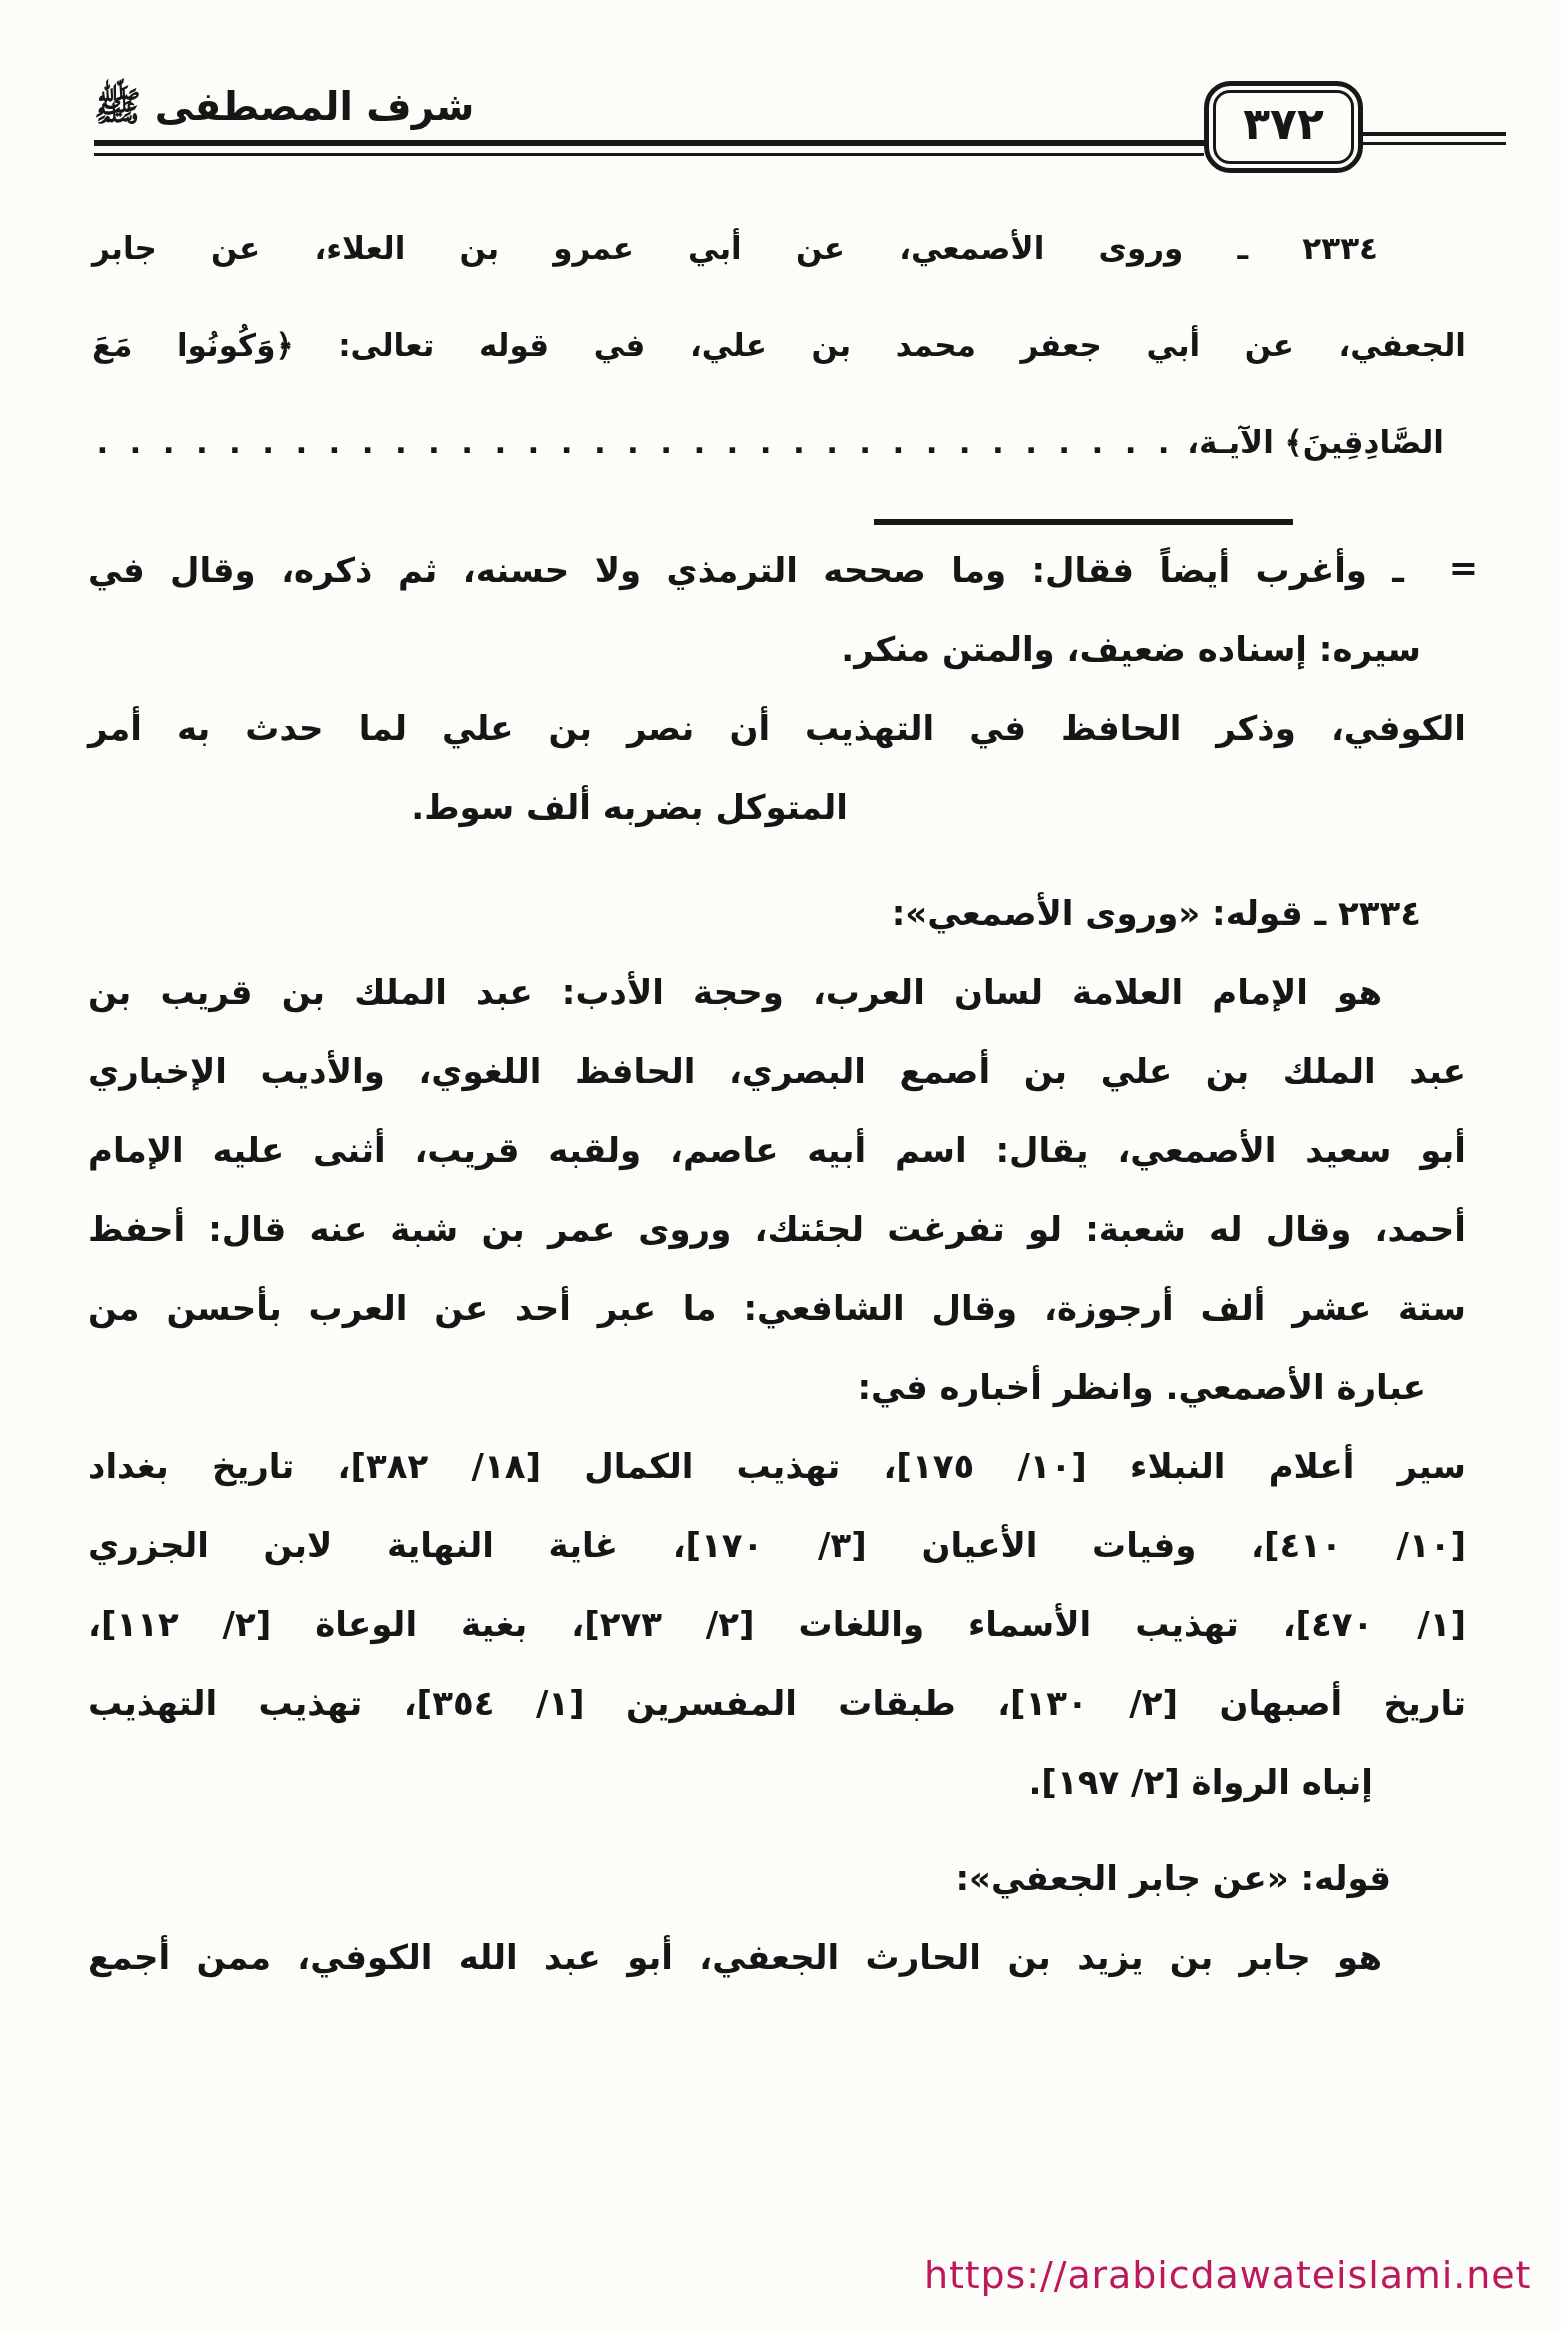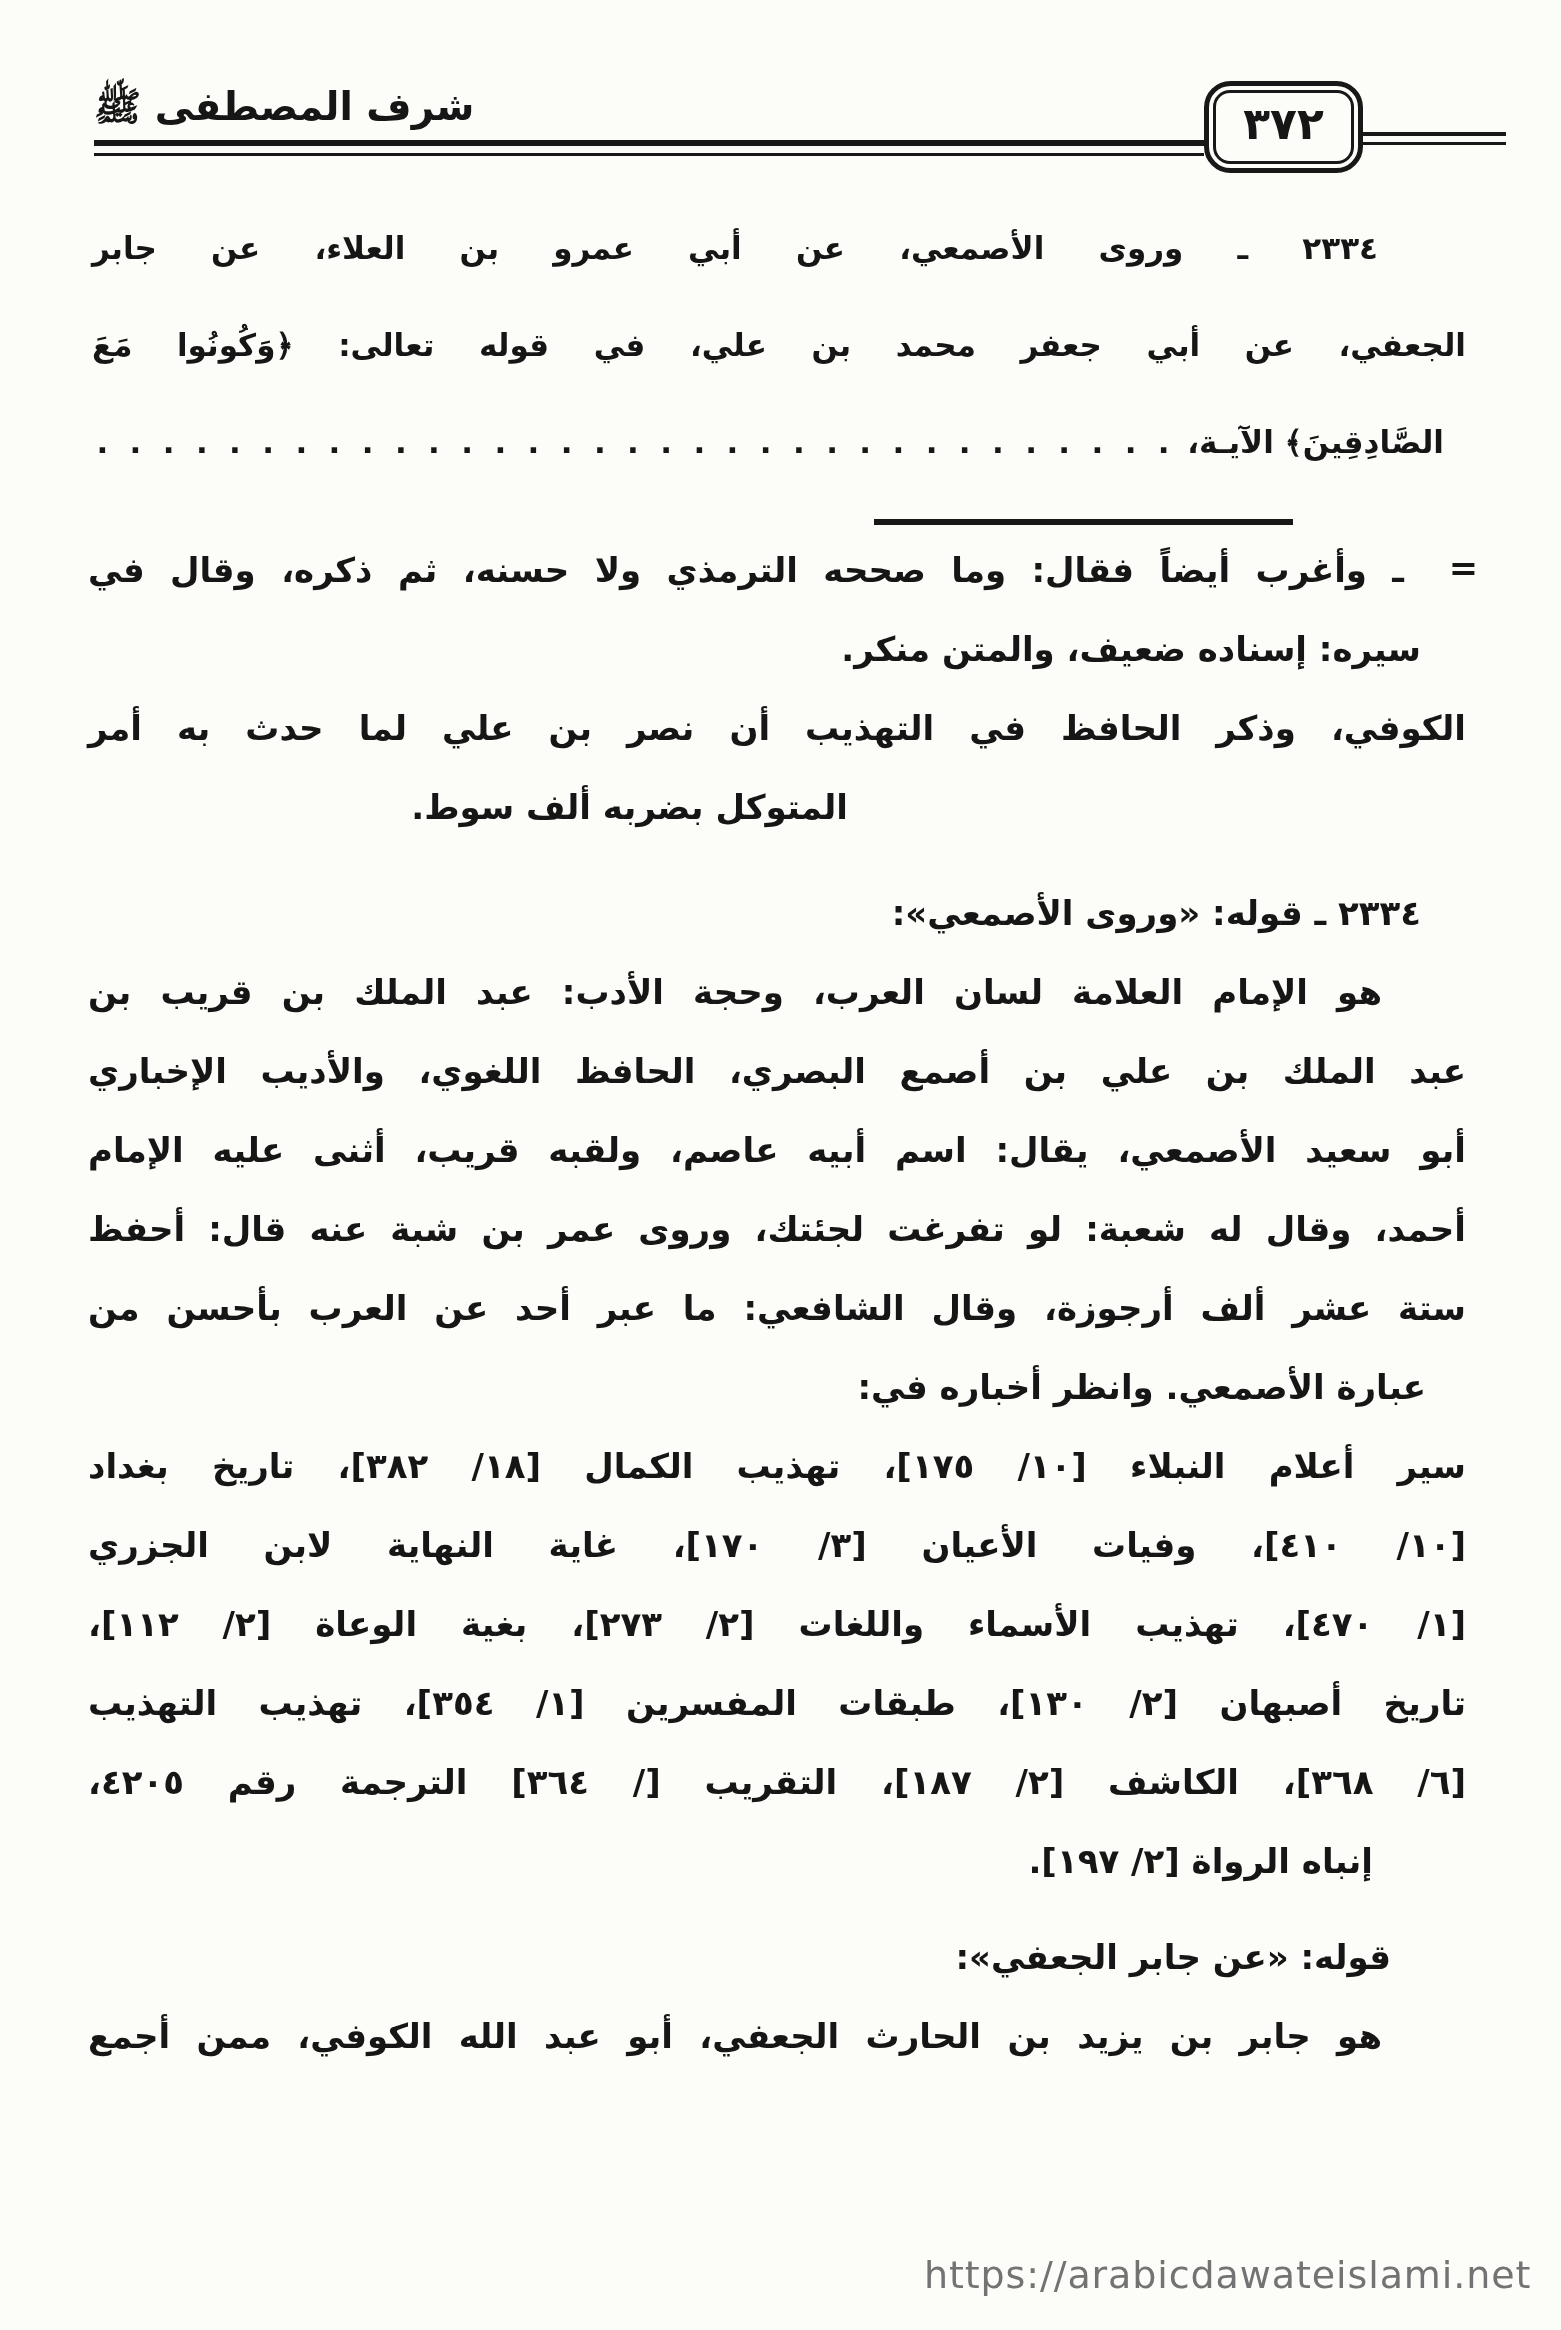--- a/index.html
+++ b/index.html
@@ -71,21 +71,21 @@
   .mr115{margin-right:45px;}
   .mr425{margin-right:375px;}
   .mr700{margin-right:618px;}
   .ind95{padding-right:84px;}
   .mt30{margin-top:26.5px;}
   .mt20{margin-top:17.7px;}
   
   .watermark{
     position:absolute;top:2253px;left:924px;
     direction:ltr;font-size:38px;font-weight:normal;
-    color:#737373;letter-spacing:0.9px;white-space:nowrap;
+    color:#be185d;letter-spacing:0.9px;white-space:nowrap;
   }
 </style>
 </head>
 <body>
 
 <div class="page">
 
   <header>
     <div class="book-title">شرف المصطفى ﷺ</div>
     <div class="header-rule"></div>
@@ -120,21 +120,20 @@
     <div class="fn-line j ind95">هو الإمام العلامة لسان العرب، وحجة الأدب: عبد الملك بن قريب بن</div>
     <div class="fn-line j">عبد الملك بن علي بن أصمع البصري، الحافظ اللغوي، والأديب الإخباري</div>
     <div class="fn-line j">أبو سعيد الأصمعي، يقال: اسم أبيه عاصم، ولقبه قريب، أثنى عليه الإمام</div>
     <div class="fn-line j">أحمد، وقال له شعبة: لو تفرغت لجئتك، وروى عمر بن شبة عنه قال: أحفظ</div>
     <div class="fn-line j">ستة عشر ألف أرجوزة، وقال الشافعي: ما عبر أحد عن العرب بأحسن من</div>
     <div class="fn-line natural mr95">عبارة الأصمعي. وانظر أخباره في:</div>
     <div class="fn-line j">سير أعلام النبلاء [١٠/ ١٧٥]، تهذيب الكمال [١٨/ ٣٨٢]، تاريخ بغداد</div>
     <div class="fn-line j">[١٠/ ٤١٠]، وفيات الأعيان [٣/ ١٧٠]، غاية النهاية لابن الجزري</div>
     <div class="fn-line j">[١/ ٤٧٠]، تهذيب الأسماء واللغات [٢/ ٢٧٣]، بغية الوعاة [٢/ ١١٢]،</div>
     <div class="fn-line j">تاريخ أصبهان [٢/ ١٣٠]، طبقات المفسرين [١/ ٣٥٤]، تهذيب التهذيب</div>
-    <div class="fn-line j">[٦/ ٣٦٨]، الكاشف [٢/ ١٨٧]، التقريب [/ ٣٦٤] الترجمة رقم ٤٢٠٥،</div>
     <div class="fn-line natural mr105">إنباه الرواة [٢/ ١٩٧].</div>
     <div class="fn-line natural mr85 mt20">قوله: «عن جابر الجعفي»:</div>
     <div class="fn-line j ind95">هو جابر بن يزيد بن الحارث الجعفي، أبو عبد الله الكوفي، ممن أجمع</div>
   </section>
 
   <div class="watermark">https://arabicdawateislami.net</div>
 
 </div>
 
 

